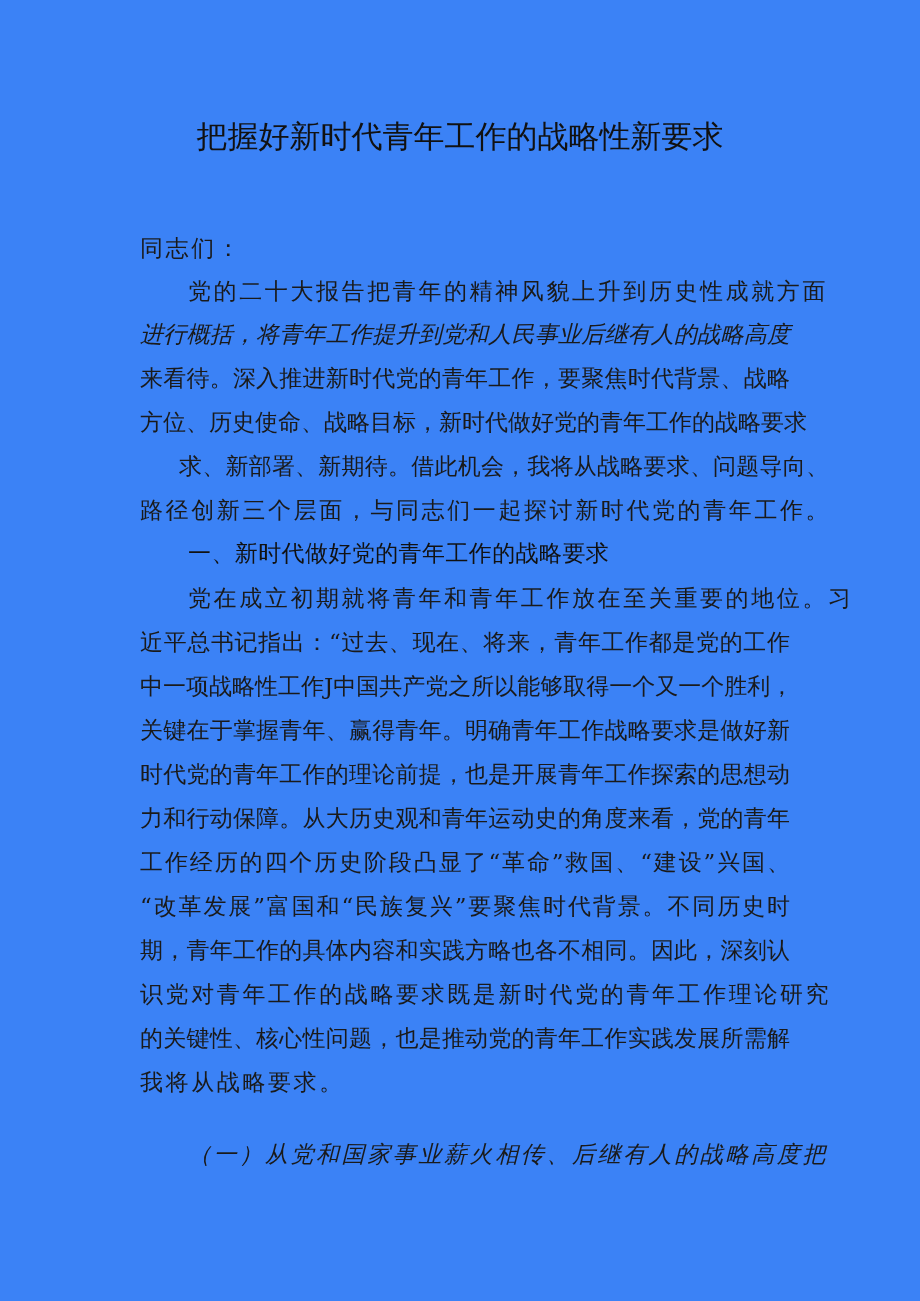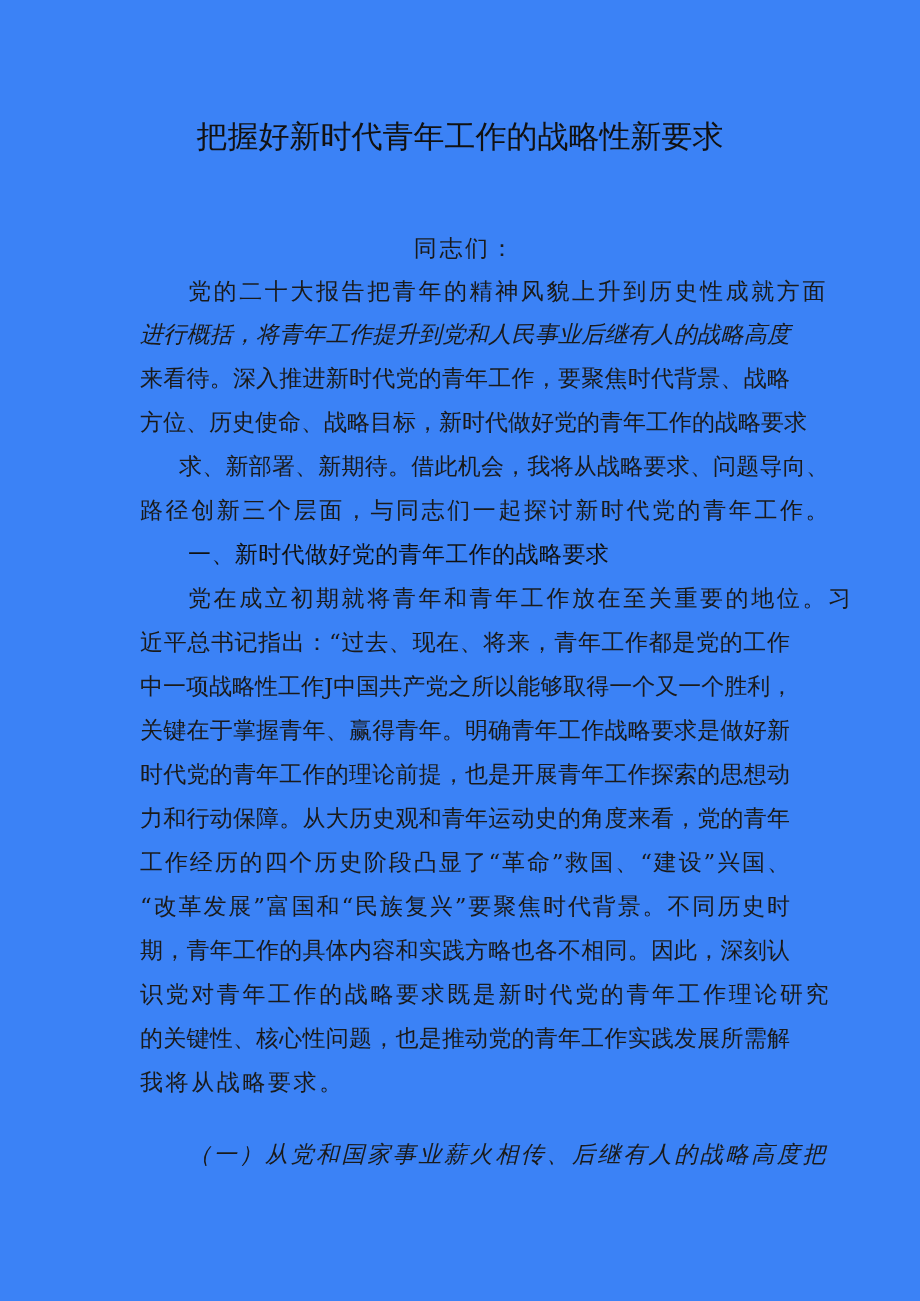--- a/index.html
+++ b/index.html
@@ -12,31 +12,31 @@
     }
     .line {
       position: absolute; left: 140px; width: 650px; white-space: nowrap;
       font-family: "DejaVu Serif", "Liberation Serif", serif;
       font-size: 23px; line-height: 32px; color: #1a1a1a;
       letter-spacing: 2.6px;
     }
     .line.justify { text-align: justify; text-align-last: justify; letter-spacing: 0; }
     .heading {
       position: absolute; left: 188px; white-space: nowrap;
-      font-family: Liberation Sans, sans-serif;
+      font-family: Liberation Serif, serif;
       font-size: 23px; line-height: 32px; color: #111111; letter-spacing: 0.4px;
     }
   </style>
 </head>
 <body>
 
 <div class="page">
   <div class="title">把握好新时代青年工作的战略性新要求</div>
 
-  <div class="line" style="top:232px;text-align:center;">同志们：</div>
+  <div class="line" style="top:232px;">同志们：</div>
 
   <div class="line" style="top:275px; left:188px; width:602px;">党的二十大报告把青年的精神风貌上升到历史性成就方面</div>
   <div class="line justify" style="top:318px;font-style:italic;">进行概括，将青年工作提升到党和人民事业后继有人的战略高度</div>
   <div class="line justify" style="top:362px;">来看待。深入推进新时代党的青年工作，要聚焦时代背景、战略</div>
   <div class="line justify" style="top:406px;">方位、历史使命、战略目标，新时代做好党的青年工作的战略要求</div>
   <div class="line justify" style="top:450px;margin-left:39px;">求、新部署、新期待。借此机会，我将从战略要求、问题导向、</div>
   <div class="line" style="top:494px;">路径创新三个层面，与同志们一起探讨新时代党的青年工作。</div>
 
   <div class="heading" style="top:538px;">一、新时代做好党的青年工作的战略要求</div>
 

